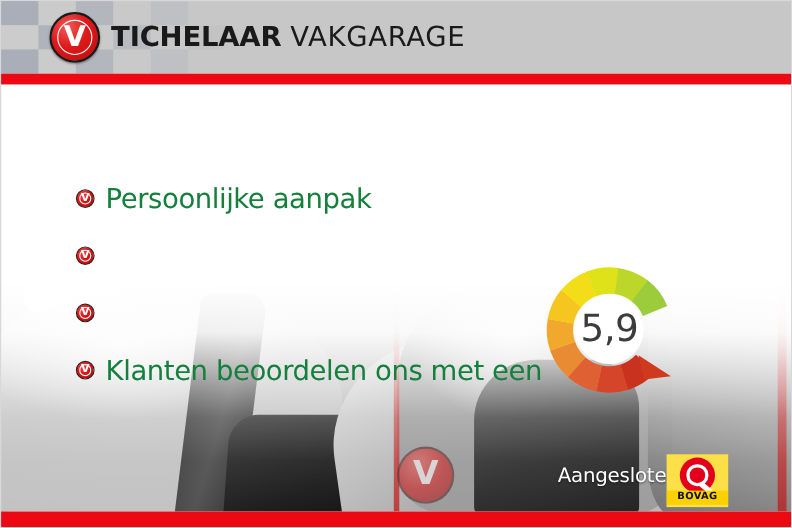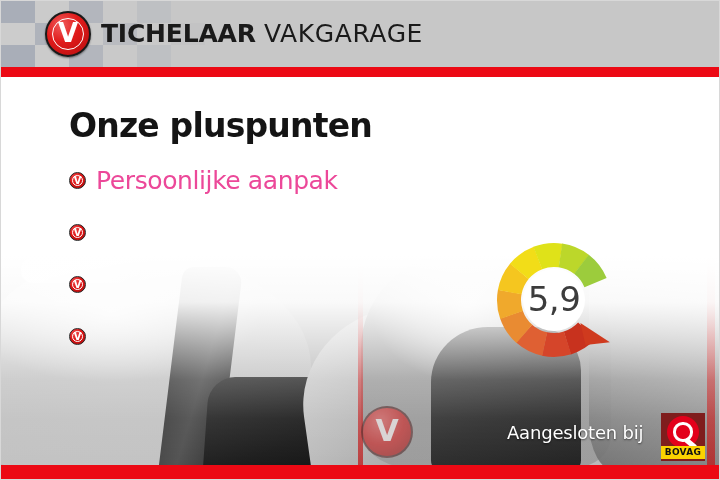--- a/index.html
+++ b/index.html
@@ -288,21 +288,21 @@
     font-family: "DejaVu Sans", sans-serif;
   }
   .bullet .btext {
     position: absolute;
     left: 27px;
     top: 0;
     font-family: "DejaVu Sans", sans-serif;
     font-size: 25px;
     font-weight: normal;
     letter-spacing: -0.4px;
-    color: #ec4899;
+    color: #15803d;
     line-height: 34px;
   }
 
   
   .gauge {
     position: absolute;
     left: 494px;
     top: 240px;
     width: 118px;
     height: 118px;
@@ -366,25 +366,25 @@
     top: 421px;
     font-family: "DejaVu Sans", sans-serif;
     font-size: 18px;
     color: #ffffff;
     letter-spacing: -0.2px;
     text-shadow: 0 1px 2px rgba(0,0,0,0.55);
     white-space: nowrap;
   }
   .bovag {
     position: absolute;
-    left: 660px;
+    left: 605px;
     top: 412px;
-    width: 44px;
+    width: 56px;
     height: 48px;
-    background: #7f1d1d;
+    background: #fde047;
     overflow: hidden;
   }
   .bovag-circle {
     position: absolute;
     left: 50%;
     top: 3px;
     transform: translateX(-50%);
     width: 32px; height: 32px;
     border-radius: 50%;
     background: #e3001b;
@@ -471,21 +471,20 @@
       <div class="p-shoulder"></div>
       <div class="p-person"></div>
       <div class="p-dark2"></div>
       <div class="p-right"></div>
     </div>
     <div class="streak" style="left:357px; top:180px; height:208px;"></div>
     <div class="streak" style="left:706px; top:150px; height:238px; width:8px;"></div>
     <div class="photo-veil"></div>
   </div>
 
-  <div class="headline">Onze pluspunten</div>
 
   <div class="bullets" id="bullets">
       <div class="bullet">
         <div class="bdot">
           <div class="dot-badge">
             <div class="ring"></div>
             <div class="dv">V</div>
           </div>
         </div>
         <div class="btext">Persoonlijke aanpak</div>
@@ -506,20 +505,21 @@
           </div>
         </div>
       </div>
       <div class="bullet">
         <div class="bdot">
           <div class="dot-badge">
             <div class="ring"></div>
             <div class="dv">V</div>
           </div>
         </div>
+        <div class="btext">Klanten beoordelen ons met een</div>
       </div>
     </div>
 
   <div class="gauge">
     <svg width="118" height="118" viewBox="0 0 118 118" id="gauge-svg" aria-hidden="true">
         <path d="M 100.68716099229272 97.87390652356241 A 57 57 0 0 1 75.85535885251065 113.4508666409736 L 68.75836565145353 90.52418595003735 A 33 33 0 0 0 83.13467215343263 81.50594588206245 Z" fill="#c8321e"></path>
         <path d="M 76.23508377277534 113.33186806419798 A 57 57 0 0 1 46.95448660204282 114.71270597430745 L 52.02628171697216 91.25472451144117 A 33 33 0 0 0 68.97820639476467 90.45529203716725 Z" fill="#d5452a"></path>
         <path d="M 47.34372504501795 114.79544115941604 A 57 57 0 0 1 21.156205878822227 101.62449115841632 L 37.090434982476026 83.67733698645155 A 33 33 0 0 0 52.25163028922092 91.3026238291356 Z" fill="#df6033"></path>
         <path d="M 21.454700773235224 101.8876498070563 A 57 57 0 0 1 5.105441190838945 77.55738480405795 L 27.79788700522255 69.74374909708618 A 33 33 0 0 0 37.26324781608355 83.82969199355891 Z" fill="#e98b32"></path>
         <path d="M 5.2363084969867515 77.9331845173711 A 57 57 0 0 1 2.9364261636370017 48.7104087207181 L 26.542141463158266 53.042868206731534 A 33 33 0 0 0 27.873652287729172 69.96131735216223 Z" fill="#f0a92c"></path>

